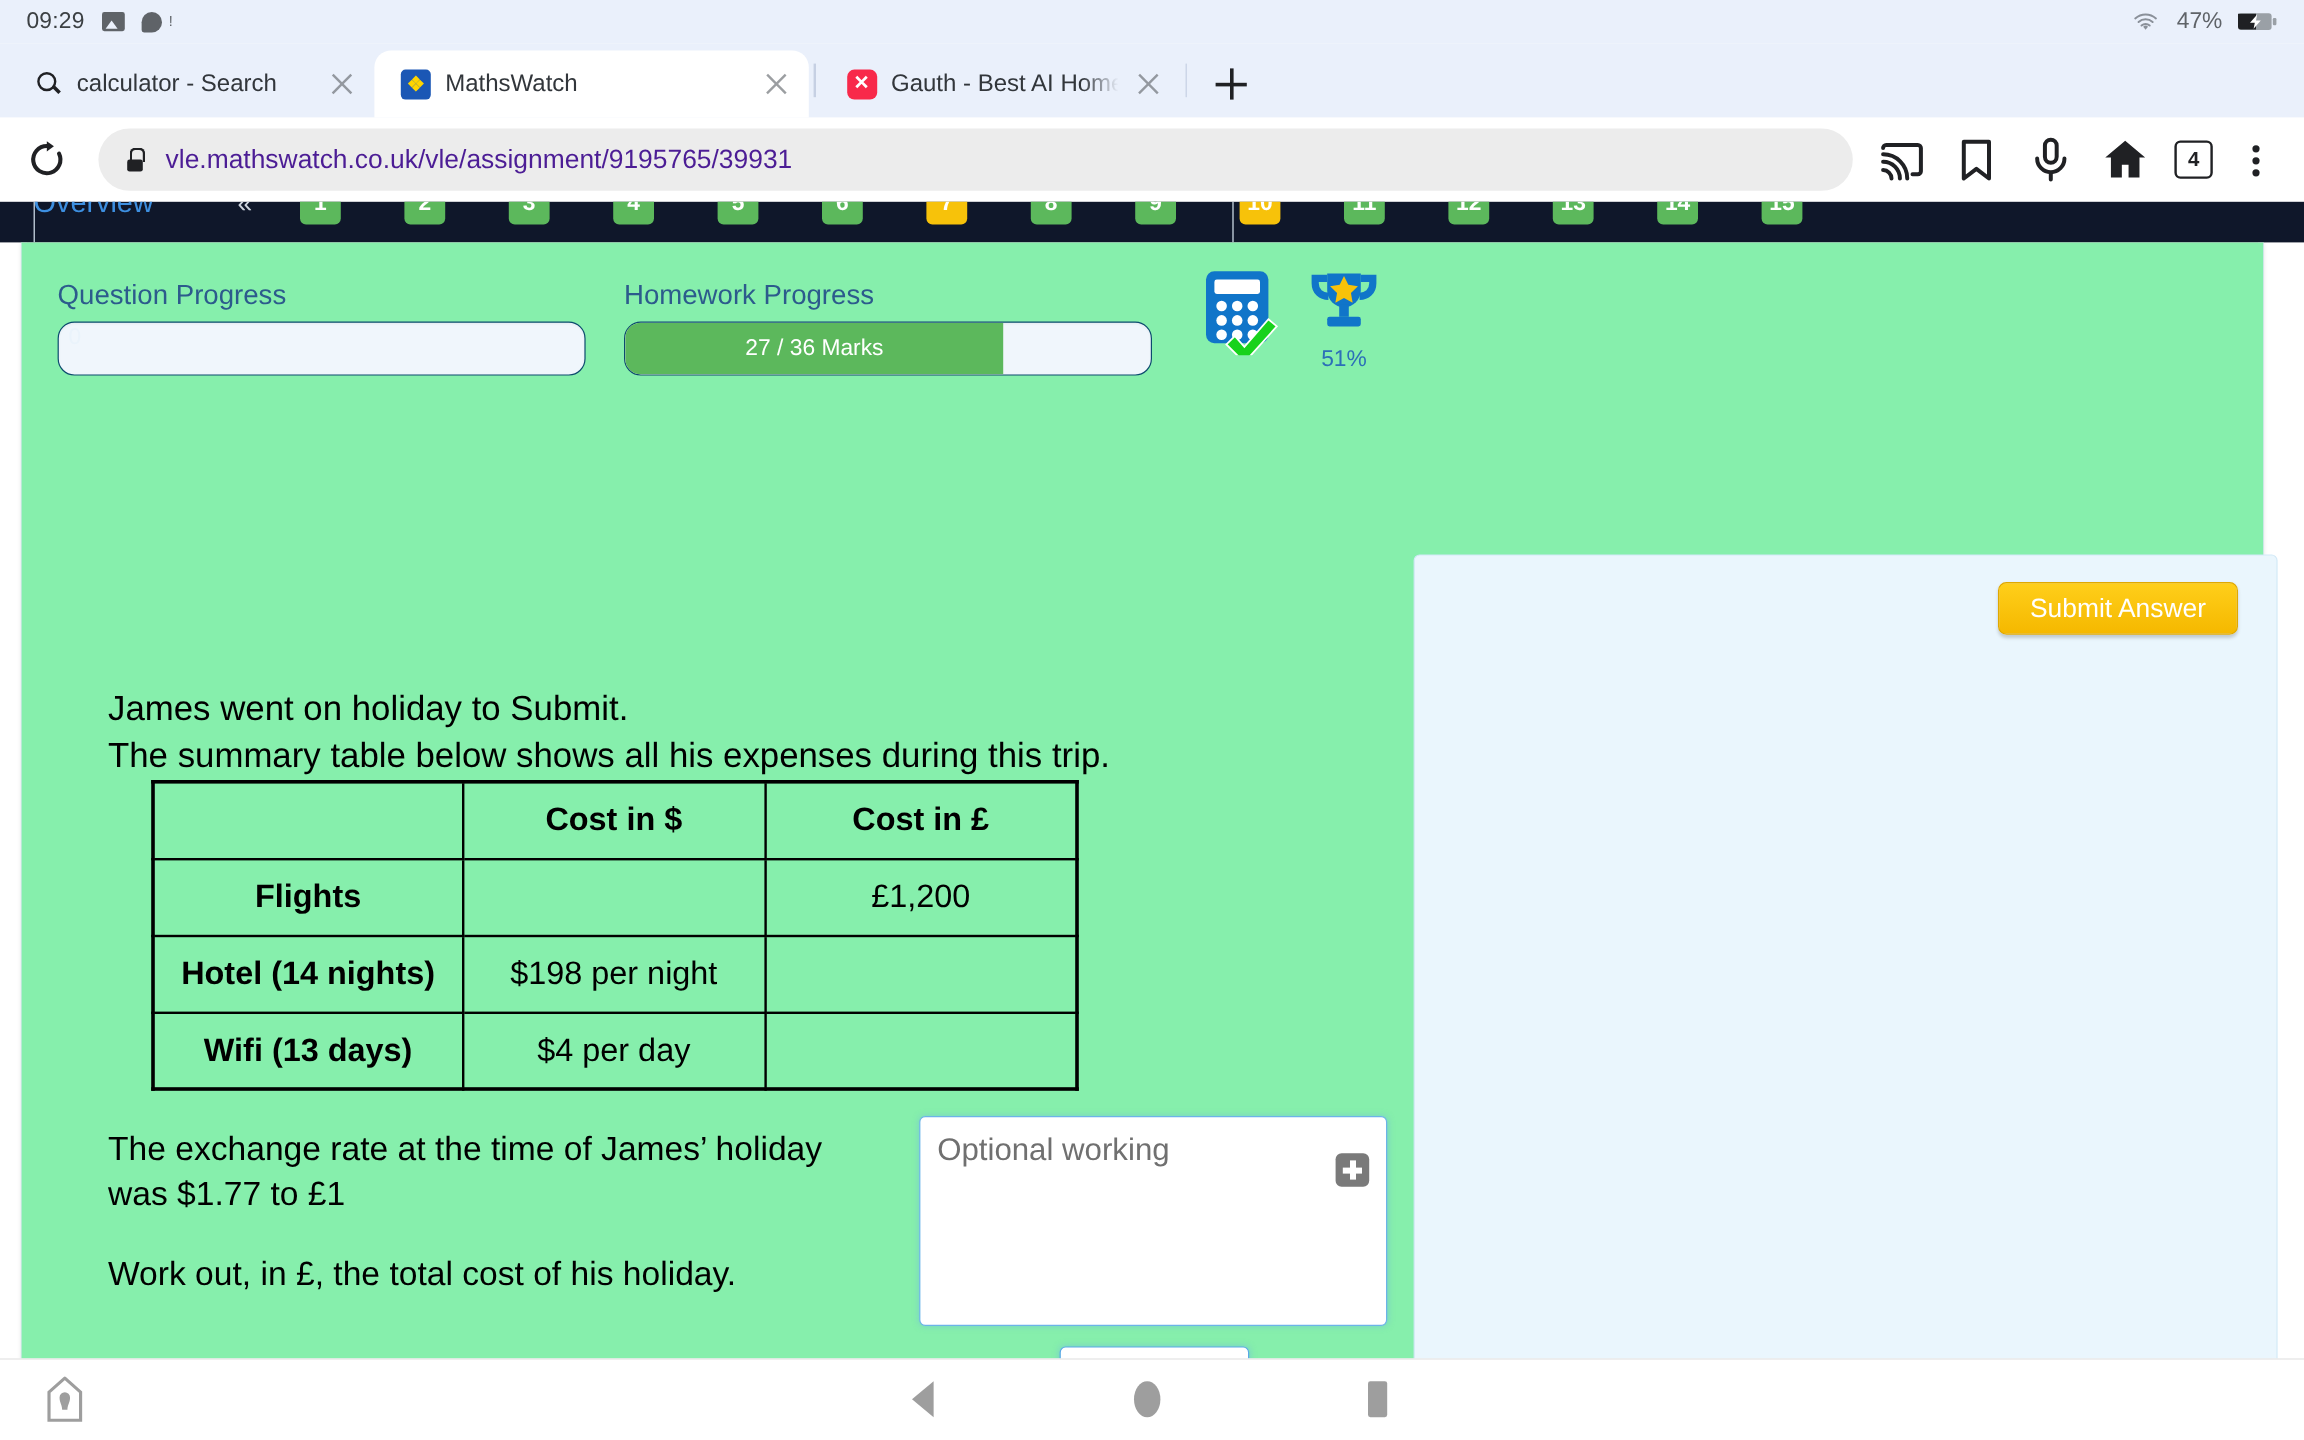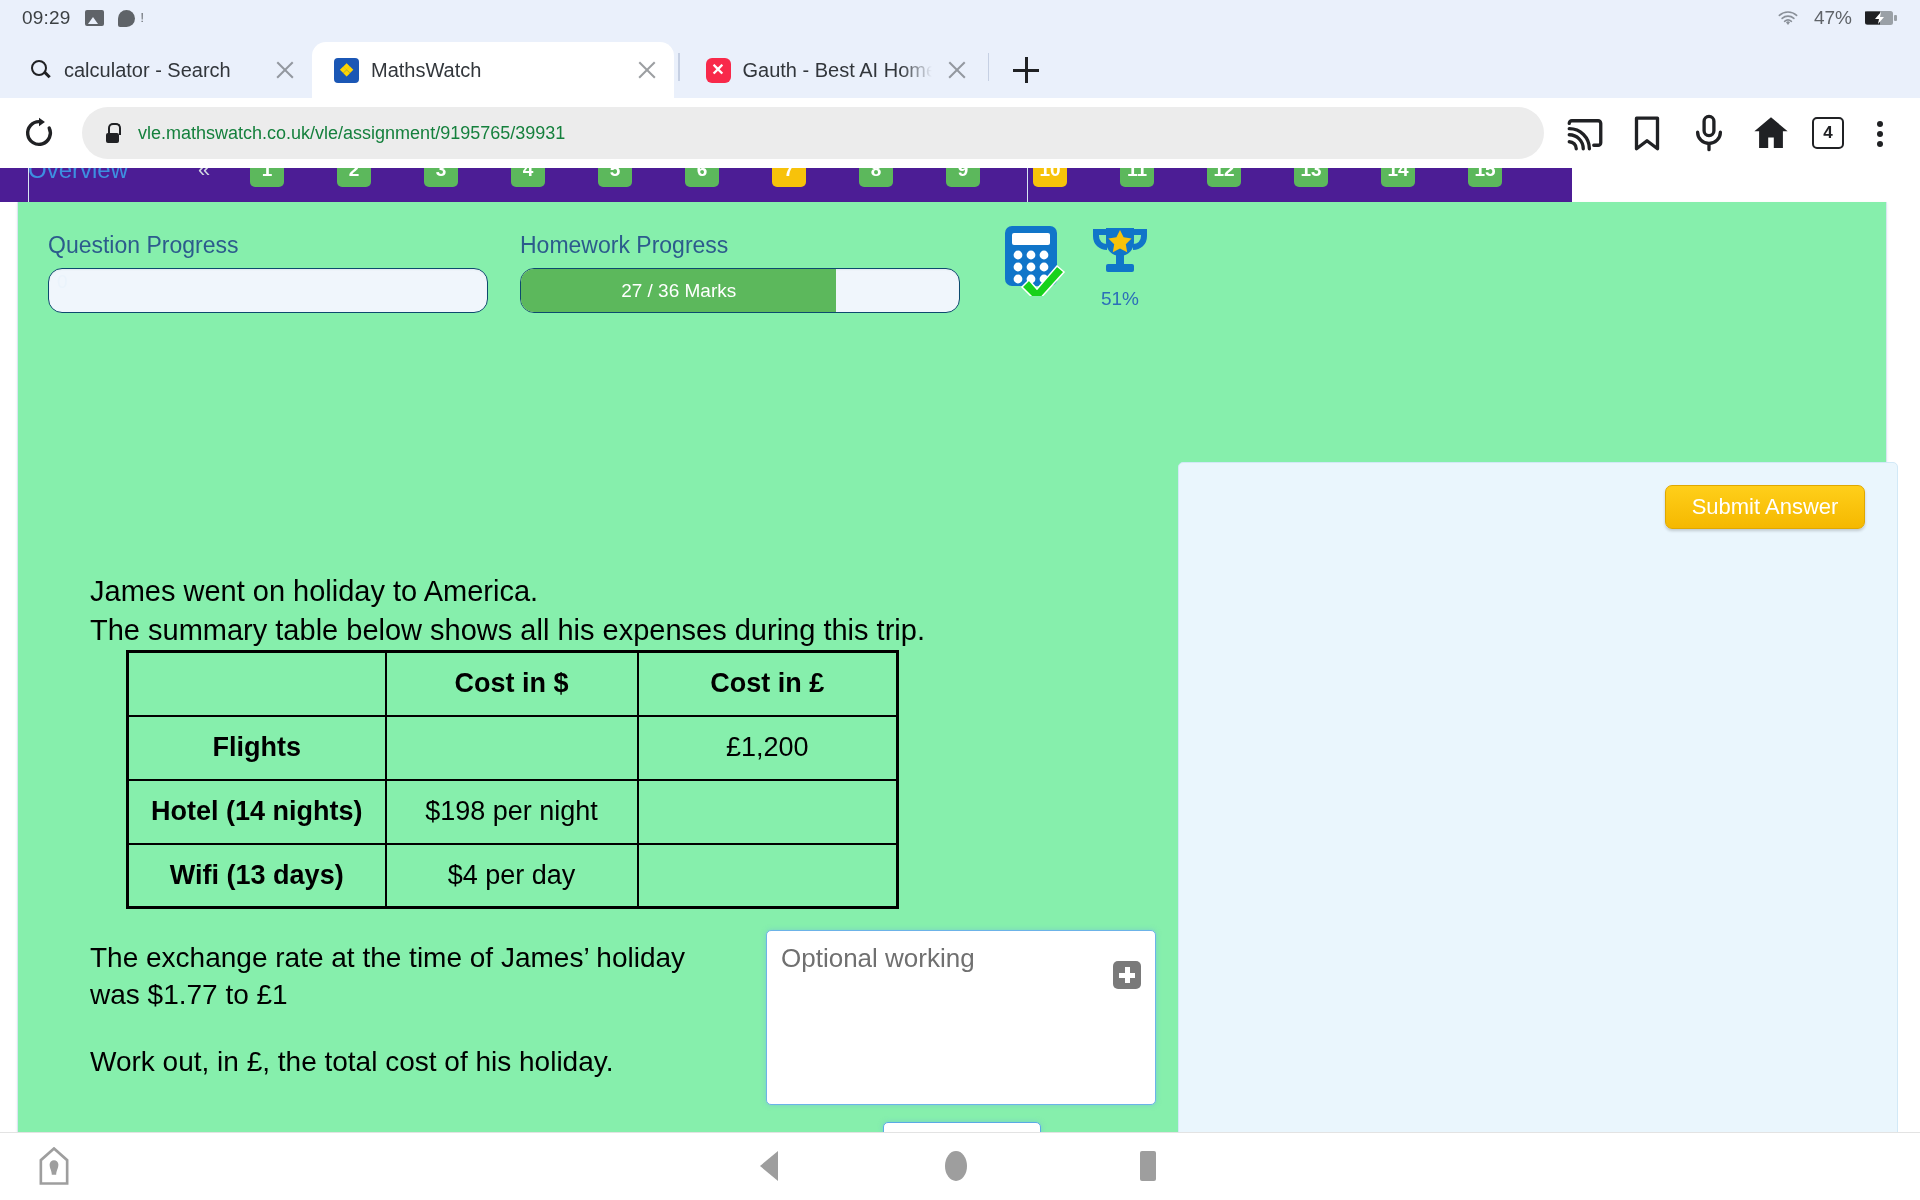--- a/index.html
+++ b/index.html
@@ -101,42 +101,42 @@
   .lock-icon { flex: none; width: 16px; height: 20px; position: relative; }
   .lock-icon::before {
     content: ""; position: absolute; left: 1.5px; bottom: 0;
     width: 13px; height: 10px; background: #202124; border-radius: 2px;
   }
   .lock-icon::after {
     content: ""; position: absolute; left: 3.5px; top: 0;
     width: 9px; height: 10px; border: 2.4px solid #202124;
     border-bottom: none; border-radius: 5px 5px 0 0;
   }
-  .url-text { font-size: 18px; color: #15803d; white-space: nowrap; }
+  .url-text { font-size: 22px; color: #4c1d95; white-space: nowrap; }
   .tb-icon { flex: none; width: 42px; height: 42px; position: relative; }
   .tb-count {
     flex: none; width: 32px; height: 32px; border: 2.6px solid #202124;
     border-radius: 5px; display: flex; align-items: center; justify-content: center;
     font-size: 17px; font-weight: bold; color: #202124;
   }
   .tb-menu { flex: none; width: 34px; height: 42px; position: relative; }
   .tb-menu i {
     position: absolute; left: 13px; width: 6px; height: 6px;
     border-radius: 50%; background: #202124; display: block;
   }
   .tb-menu i:nth-child(1) { top: 9px; }
   .tb-menu i:nth-child(2) { top: 19px; }
   .tb-menu i:nth-child(3) { top: 29px; }
 
   
   .page { position: relative; width: 1920px; height: 1032px; background: #ffffff; overflow: hidden; }
 
   .qnav {
-    position: absolute; left: 0; top: 0; width: 1572px; height: 34px;
-    background: #4c1d95; overflow: hidden;
+    position: absolute; left: 0; top: 0; width: 1920px; height: 34px;
+    background: #0f172a; overflow: hidden;
   }
   .qnav-inner {
     position: relative; height: 64px; top: -30px;
     display: flex; align-items: center; padding-left: 28px; gap: 0;
   }
   .qnav-overview {
     font-size: 24px; color: #3d8fe0; white-space: nowrap; width: 170px;
   }
   .qnav-chev { font-size: 22px; color: #cfd6e0; width: 52px; }
   .qnav-box {
@@ -424,21 +424,21 @@
           <path d="M45 8h10v4c0 7-5 11-11 11" stroke="#1075c9" stroke-width="6" fill="none"></path>
           <rect x="27" y="30" width="8" height="10" fill="#1075c9"></rect>
           <rect x="17" y="40" width="28" height="8" rx="2" fill="#1075c9"></rect>
           <path d="M31 6l3.6 7.3 8 1.2-5.8 5.7 1.4 8-7.2-3.8-7.2 3.8 1.4-8-5.8-5.7 8-1.2z" fill="#f7c20a"></path>
         </svg>
         <div class="trophy-pct">51%</div>
       </div>
     </div>
 
     <div class="qtext">
-      <div class="ln">James went on holiday to America.</div>
+      <div class="ln">James went on holiday to Submit.</div>
       <div class="ln">The summary table below shows all his expenses during this trip.</div>
     </div>
 
     <table class="exp-table">
       <tbody>
           <tr>
         <th class="col-label"></th>
         <th class="col-usd">Cost in $</th>
         <th class="col-gbp">Cost in £</th>
       </tr>

